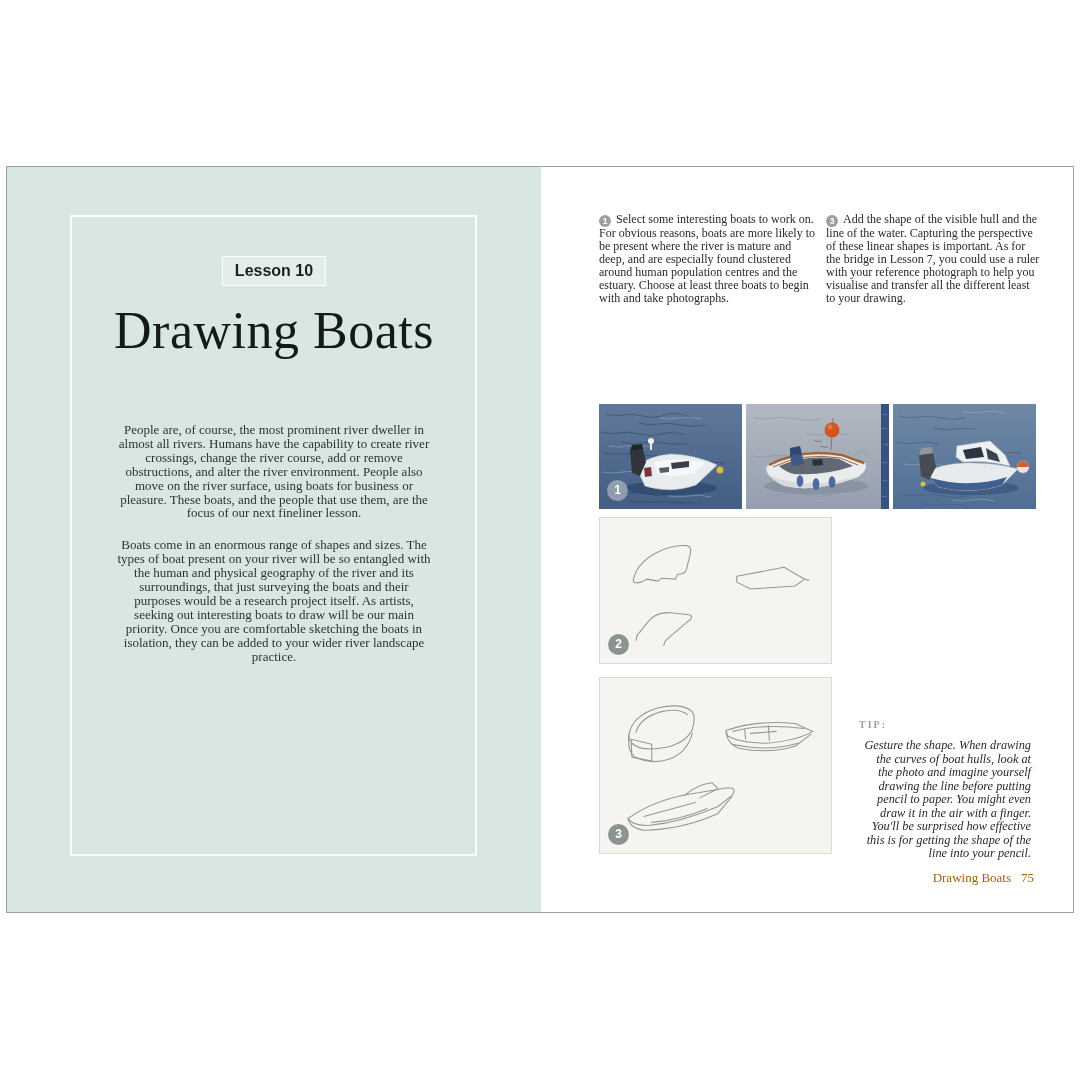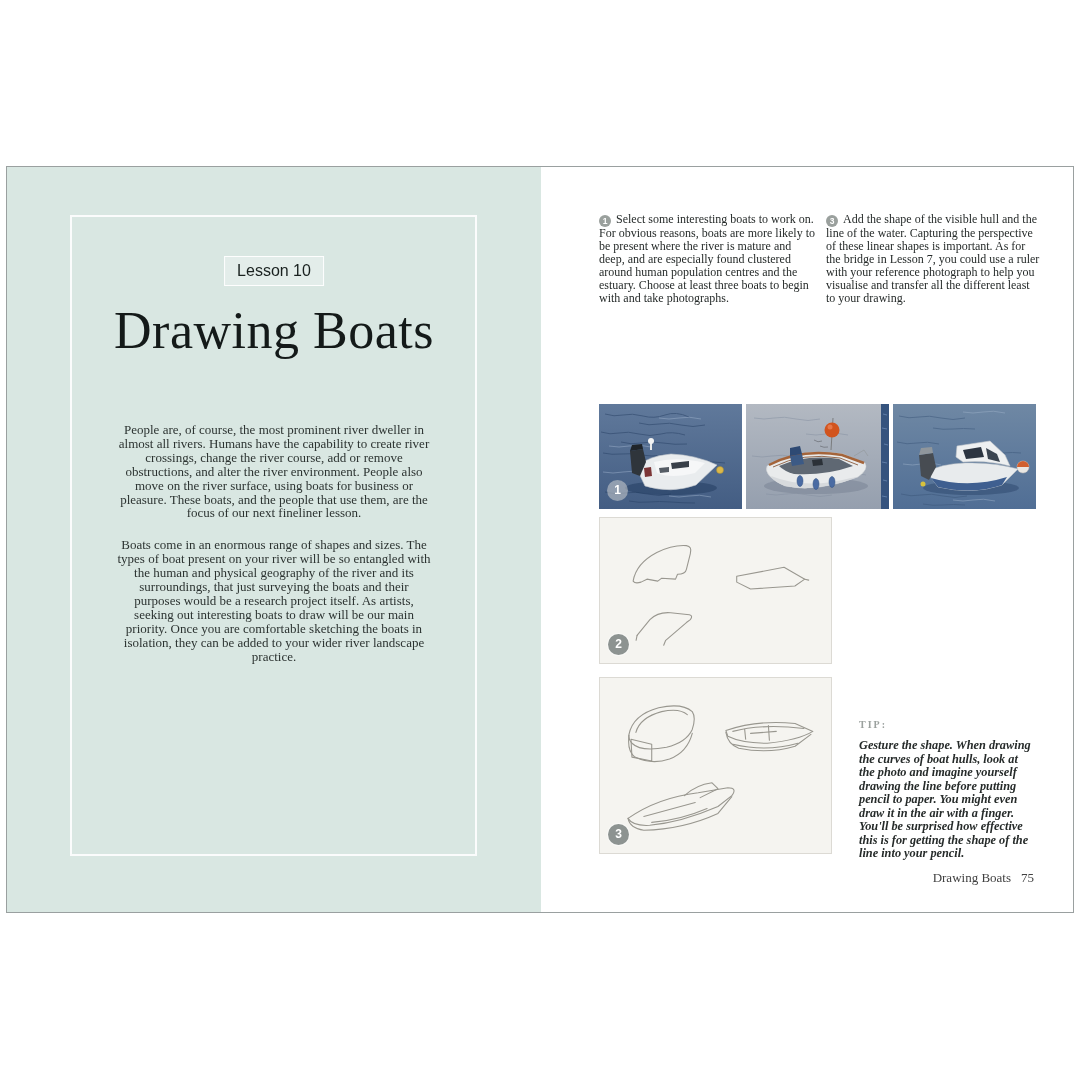--- a/index.html
+++ b/index.html
@@ -6,21 +6,21 @@
   .canvas{position:relative;width:1080px;height:1080px;background:#ffffff;overflow:hidden;
           font-family:"Liberation Serif",serif;color:#262b2a;}
   .spread{position:absolute;left:6px;top:166px;width:1068px;height:747px;box-sizing:border-box;
           border:1px solid #9aa0a0;background:#ffffff;}
   
   .left-page{position:absolute;left:0;top:0;width:534px;height:745px;background:#d9e7e2;}
   .inner-frame{position:absolute;left:63px;top:48px;width:407px;height:641px;
                border:2px solid rgba(255,255,255,0.88);box-sizing:border-box;}
   .lesson-box{position:absolute;top:89px;left:50%;transform:translateX(-50%);
               border:1px solid rgba(255,255,255,0.95);background:rgba(255,255,255,0.28);
-              padding:5px 12px;font-family:"Liberation Sans",sans-serif;font-weight:normal;
+              padding:5px 12px;font-family:"Liberation Sans",sans-serif;font-weight:bold;
               font-size:16px;color:#19211f;white-space:nowrap;}
   .book-title{position:absolute;top:134px;left:0;width:100%;text-align:center;
               font-size:52px;line-height:60px;color:#141a19;font-weight:normal;letter-spacing:0.5px;}
   .left-paras{position:absolute;top:238px;left:50%;transform:translateX(-50%);width:316px;
               text-align:center;font-size:13px;line-height:13.9px;color:#2c3331;}
   .left-paras p{margin:18px 0 14px 0;}
   
   .col{position:absolute;font-size:12px;line-height:12.9px;color:#262b2a;}
   .col-1{left:592px;top:46px;width:218px;}
   .col-2{left:819px;top:46px;width:214px;}
@@ -35,22 +35,22 @@
   .sketch{background:#f5f4f0;border:1px solid #dcdad4;box-sizing:border-box;}
   .sketch-2{left:592px;top:350px;width:233px;height:147px;}
   .sketch-3{left:592px;top:510px;width:233px;height:177px;}
   .badge{position:absolute;left:8px;bottom:8px;width:21px;height:21px;border-radius:50%;
          color:#ffffff;font-family:"Liberation Sans",sans-serif;font-weight:bold;font-size:12px;
          line-height:21px;text-align:center;}
   .badge-translucent{background:rgba(205,208,208,0.55);}
   .badge-gray{background:#8d9391;box-shadow:0 0 0 1px rgba(255,255,255,0.45);}
   .tip{position:absolute;left:852px;top:552px;width:172px;}
   .tip-heading{font-weight:bold;font-size:10px;letter-spacing:2px;color:#9ba19e;margin:0 0 9px 0;}
-  .tip-text{font-style:italic;font-weight:bold;font-size:12.3px;line-height:13.5px;color:#262b2a;}
-  .page-footer{position:absolute;right:39px;top:703px;font-size:13px;color:#404040;white-space:nowrap;}
+  .tip-text{font-style:italic;font-weight:normal;font-size:12.3px;line-height:13.5px;color:#262b2a;text-align:right;}
+  .page-footer{position:absolute;right:39px;top:703px;font-size:13px;color:#a16207;white-space:nowrap;}
   .page-footer .chapter{margin-right:10px;}
 </style>
 </head>
 <body>
 
 <div class="canvas">
   <div class="spread">
 
     <div class="left-page">
       <div class="inner-frame"></div>

